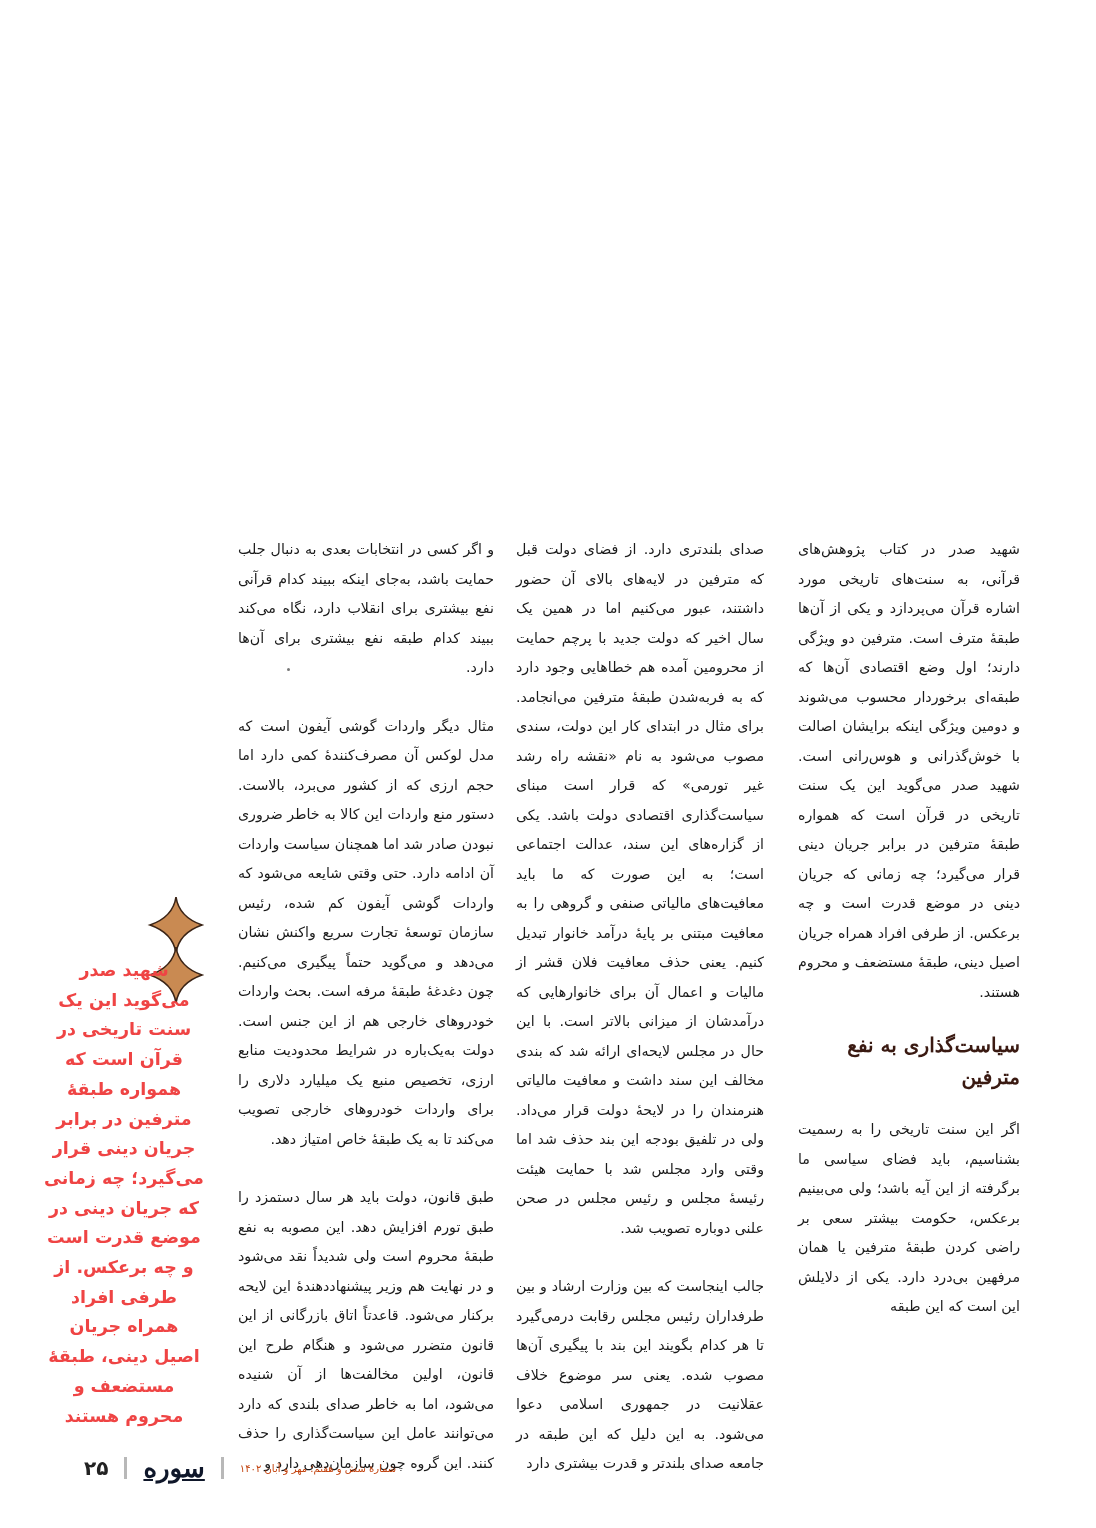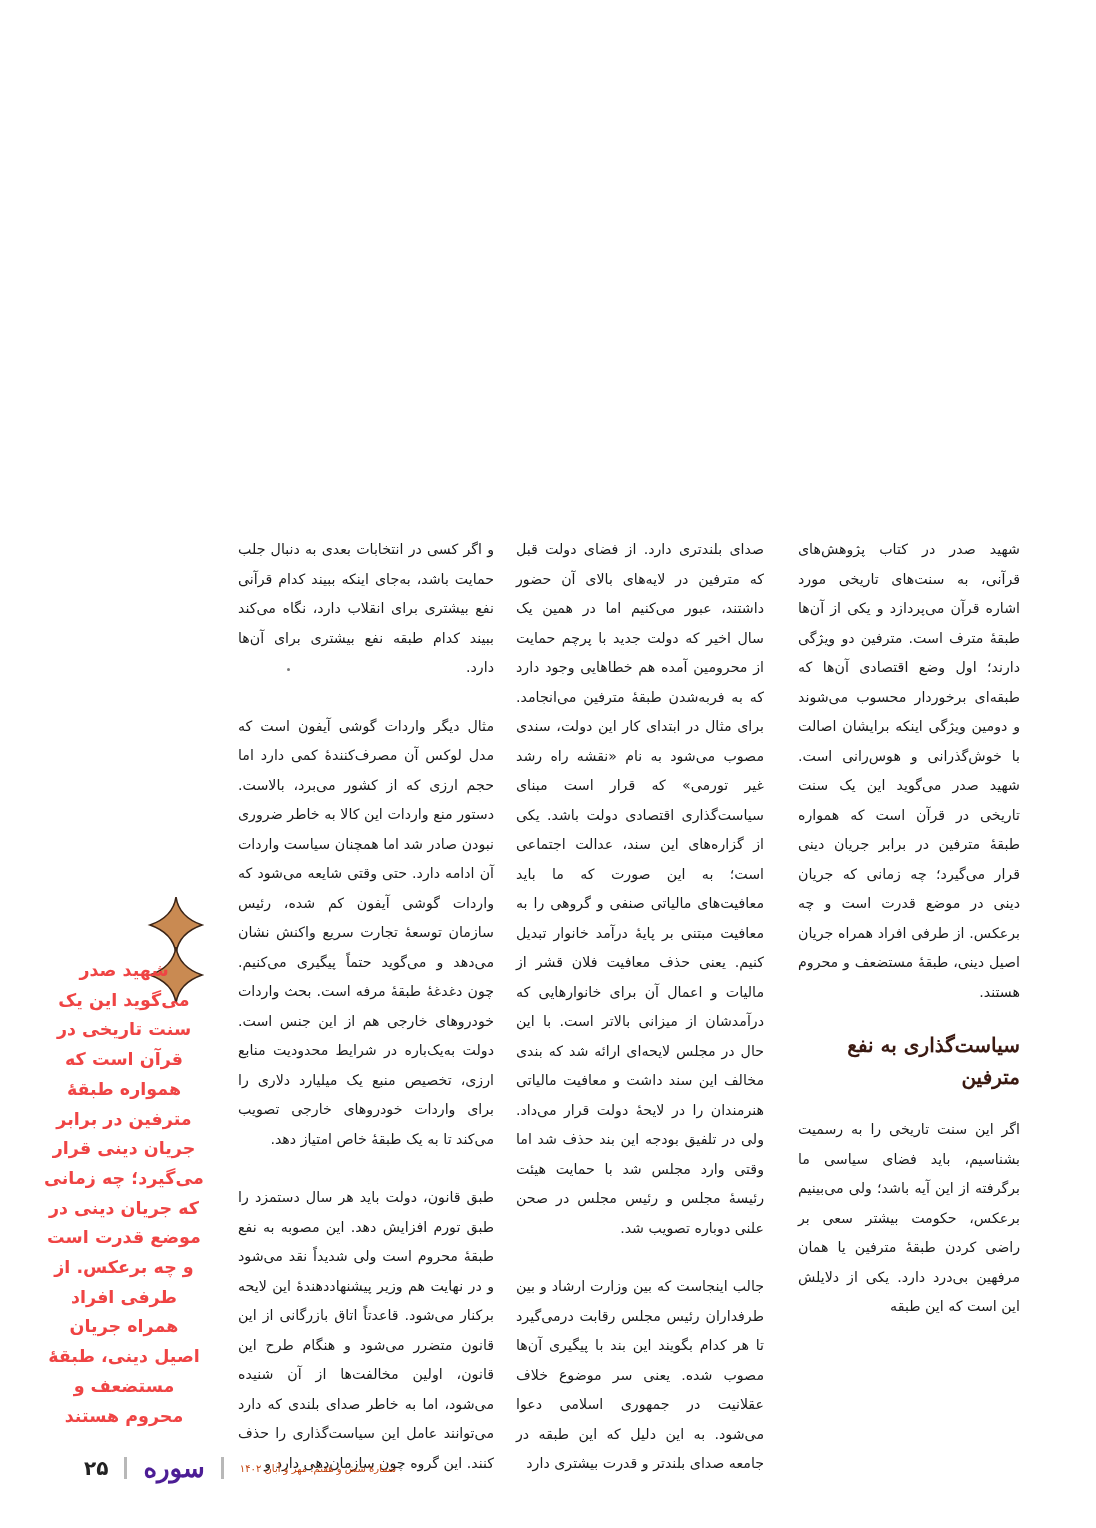--- a/index.html
+++ b/index.html
@@ -25,21 +25,21 @@
     position: absolute; left: 44px; top: 956px; width: 160px; direction: rtl;
     text-align: center; font-size: 17.5px; line-height: 29.7px; font-weight: bold; color: #ef4444;
   }
   #ornament { position: absolute; left: 146px; top: 895px; width: 60px; height: 110px; }
   #footer {
     position: absolute; left: 84px; top: 1452px; height: 32px; width: 340px; direction: ltr;
     display: flex; align-items: center; gap: 16px;
   }
   .page-num { font-size: 20px; font-weight: bold; color: #222; }
   .sep { width: 3px; height: 22px; background: #b8b8b8; }
-  .logo { font-size: 26px; font-weight: bold; color: #4c1d95; font-family: "DejaVu Serif", serif; letter-spacing: -1px; }
+  .logo { font-size: 26px; font-weight: bold; color: #0f172a; font-family: "DejaVu Serif", serif; letter-spacing: -1px; text-decoration: underline; }
   .issue { font-size: 10px; color: #c2410c; direction: rtl; }
   .dot { position: absolute; width: 3px; height: 3px; border-radius: 50%; background: #777; }
 </style>
 </head>
 <body>
 
 <div id="col1" class="col">
   <p>شهید صدر در کتاب پژوهش‌های قرآنی، به سنت‌های تاریخی مورد اشاره قرآن می‌پردازد و یکی از آن‌ها طبقهٔ مترف است. مترفین دو ویژگی دارند؛ اول وضع اقتصادی آن‌ها که طبقه‌ای برخوردار محسوب می‌شوند و دومین ویژگی اینکه برایشان اصالت با خوش‌گذرانی و هوس‌رانی است. شهید صدر می‌گوید این یک سنت تاریخی در قرآن است که همواره طبقهٔ مترفین در برابر جریان دینی قرار می‌گیرد؛ چه زمانی که جریان دینی در موضع قدرت است و چه برعکس. از طرفی افراد همراه جریان اصیل دینی، طبقهٔ مستضعف و محروم هستند.</p>
   <h2 class="heading">سیاست‌گذاری به نفع مترفین</h2>
   <p style="margin-top:0">اگر این سنت تاریخی را به رسمیت بشناسیم، باید فضای سیاسی ما برگرفته از این آیه باشد؛ ولی می‌بینیم برعکس، حکومت بیشتر سعی بر راضی کردن طبقهٔ مترفین یا همان مرفهین بی‌درد دارد. یکی از دلایلش این است که این طبقه</p>

